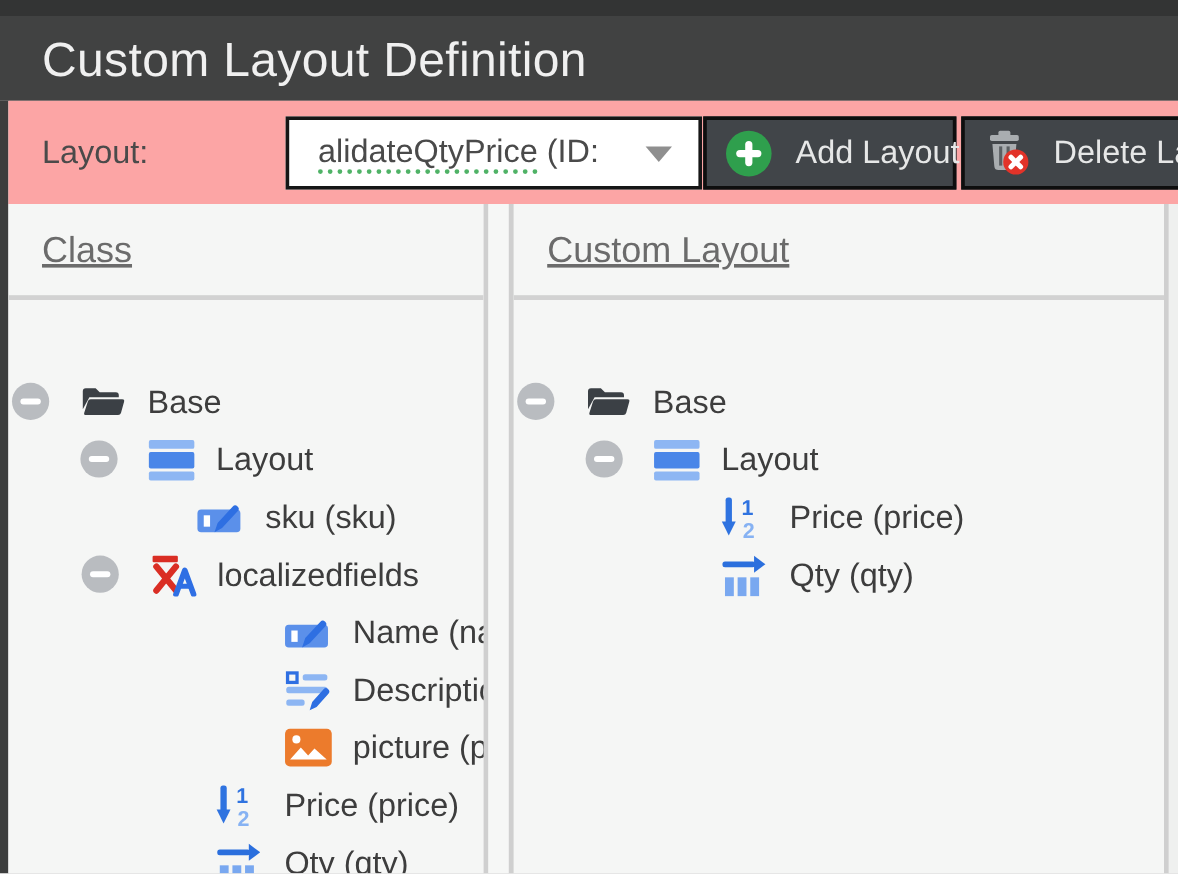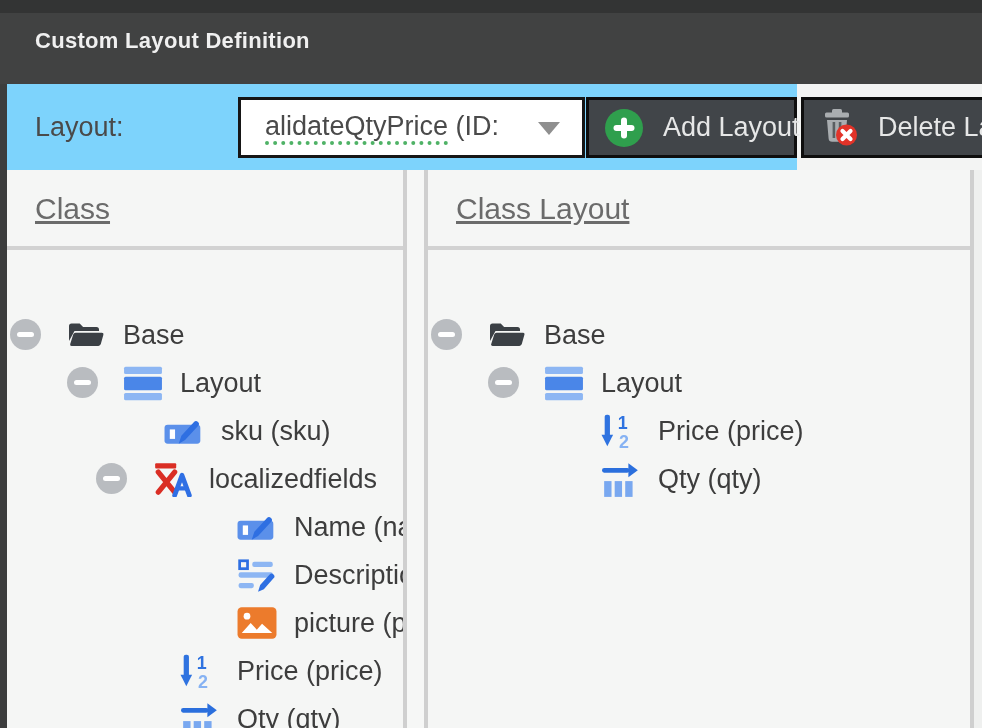--- a/index.html
+++ b/index.html
@@ -5,30 +5,30 @@
   * { margin:0; padding:0; box-sizing:border-box; }
   html,body { background:#d8d8d8; }
   body { font-family:"Liberation Sans", sans-serif; }
 
   .window { position:relative; width:982px; height:728px; overflow:hidden;
             background:#f3f4f3; }
 
   
   .titlebar { position:absolute; left:0; top:0; width:982px; height:84px;
               background:linear-gradient(180deg,#333434 0 13px,#414242 13px 100%); }
-  .titlebar .title { position:absolute; left:35px; top:28px; font-size:22px;
-                     color:#f0f0f0; font-weight:700; letter-spacing:.3px; }
+  .titlebar .title { position:absolute; left:35px; top:28px; font-size:40px;
+                     color:#f0f0f0; font-weight:400; letter-spacing:.3px; }
 
   
   .left-edge { position:absolute; left:0; top:84px; width:7px; height:644px;
                background:#3c3d3d; }
 
   
-  .toolbar { position:absolute; left:7px; top:84px; width:790px; height:86px;
-             background:#7dd3fc;padding-left:28px; }
+  .toolbar { position:absolute; left:7px; top:84px; width:975px; height:86px;
+             background:#fca5a5;padding-left:28px; }
   .toolbar-label { position:absolute; left:28px; top:0; height:86px;
                    line-height:86px; font-size:27px; color:#4a4a4a; }
 
   .combo { position:absolute; left:231px; top:13px; width:347px; height:61px;
            background:#ffffff; border:3px solid #161616; cursor:pointer; }
   .combo-text { position:absolute; left:24px; top:0; right:56px; height:55px;
                 line-height:53px; font-size:27px; color:#4a4a4a;
                 white-space:nowrap; overflow:hidden; }
   .spellcheck { border-bottom:4px dotted #4fb266; padding-bottom:0px; }
   .combo-arrow { position:absolute; right:22px; top:22px; width:0; height:0;
@@ -142,21 +142,21 @@
     <span class="expander"></span>
     <span class="node-icon">
             <svg viewBox="0 0 38 34" xmlns="http://www.w3.org/2000/svg">
     <rect x="0.5" y="11" width="34" height="18" rx="3" fill="#5b90ea"></rect>
     <rect x="5.5" y="15.5" width="5" height="9" fill="#ffffff"></rect>
     <path d="M14 29 L16.5 21.5 L28.5 8.5 q1.8-2 3.8 0 q2 1.8 0 3.8 L20 25.5 Z" fill="#2e6fe2"></path>
   </svg>
           </span>
     <span class="node-label">sku (sku)</span>
   </div>
-        <div class="tree-row" style="padding-left: 88px;">
+        <div class="tree-row" style="padding-left: 60px;">
     <span class="expander minus"></span>
     <span class="node-icon">
             <svg viewBox="0 0 38 34" xmlns="http://www.w3.org/2000/svg">
     <rect x="3" y="2" width="20" height="5" rx="1" fill="#da2e24"></rect>
     <path d="M6 10.5 L21.5 29.5 M21.5 10.5 L6 29.5" stroke="#da2e24" stroke-width="5" stroke-linecap="round" fill="none"></path>
     <path d="M21.5 32.5 L28.5 13.5 L35.5 32.5" fill="none" stroke="#2f6fe4" stroke-width="4.5" stroke-linecap="round" stroke-linejoin="round"></path>
     <path d="M24.5 26 H32.5" stroke="#2f6fe4" stroke-width="4" stroke-linecap="round"></path>
   </svg>
           </span>
     <span class="node-label">localizedfields</span>
@@ -221,21 +221,21 @@
           </span>
     <span class="node-label">Qty (qty)</span>
   </div>
       </div>
   </div>
 
   <div class="splitter"></div>
 
   <div class="panel panel-right">
     <div class="panel-header">
-      <span class="panel-title">Class Layout</span>
+      <span class="panel-title">Custom Layout</span>
     </div>
     <div class="tree" id="right-tree">
         <div class="tree-row" style="padding-left: 2px;">
     <span class="expander minus"></span>
     <span class="node-icon">
             <svg viewBox="0 0 40 34" xmlns="http://www.w3.org/2000/svg">
     <path fill="#3b4045" d="M3 23 V8 q0-2.5 2.5-2.5 h8.2 l3.4 3.4 h13.4 q2.5 0 2.5 2.5 v1.6 h-24.5 L3 23 Z"></path>
     <path fill="#3b4045" d="M9.6 14.8 h26.3 q2 0 1.5 1.9 l-2.6 9.4 q-.5 1.8-2.4 1.8 H5.6 q-2 0-1.4-1.9 l3-9.4 q.5-1.8 2.4-1.8 Z"></path>
   </svg>
           </span>

